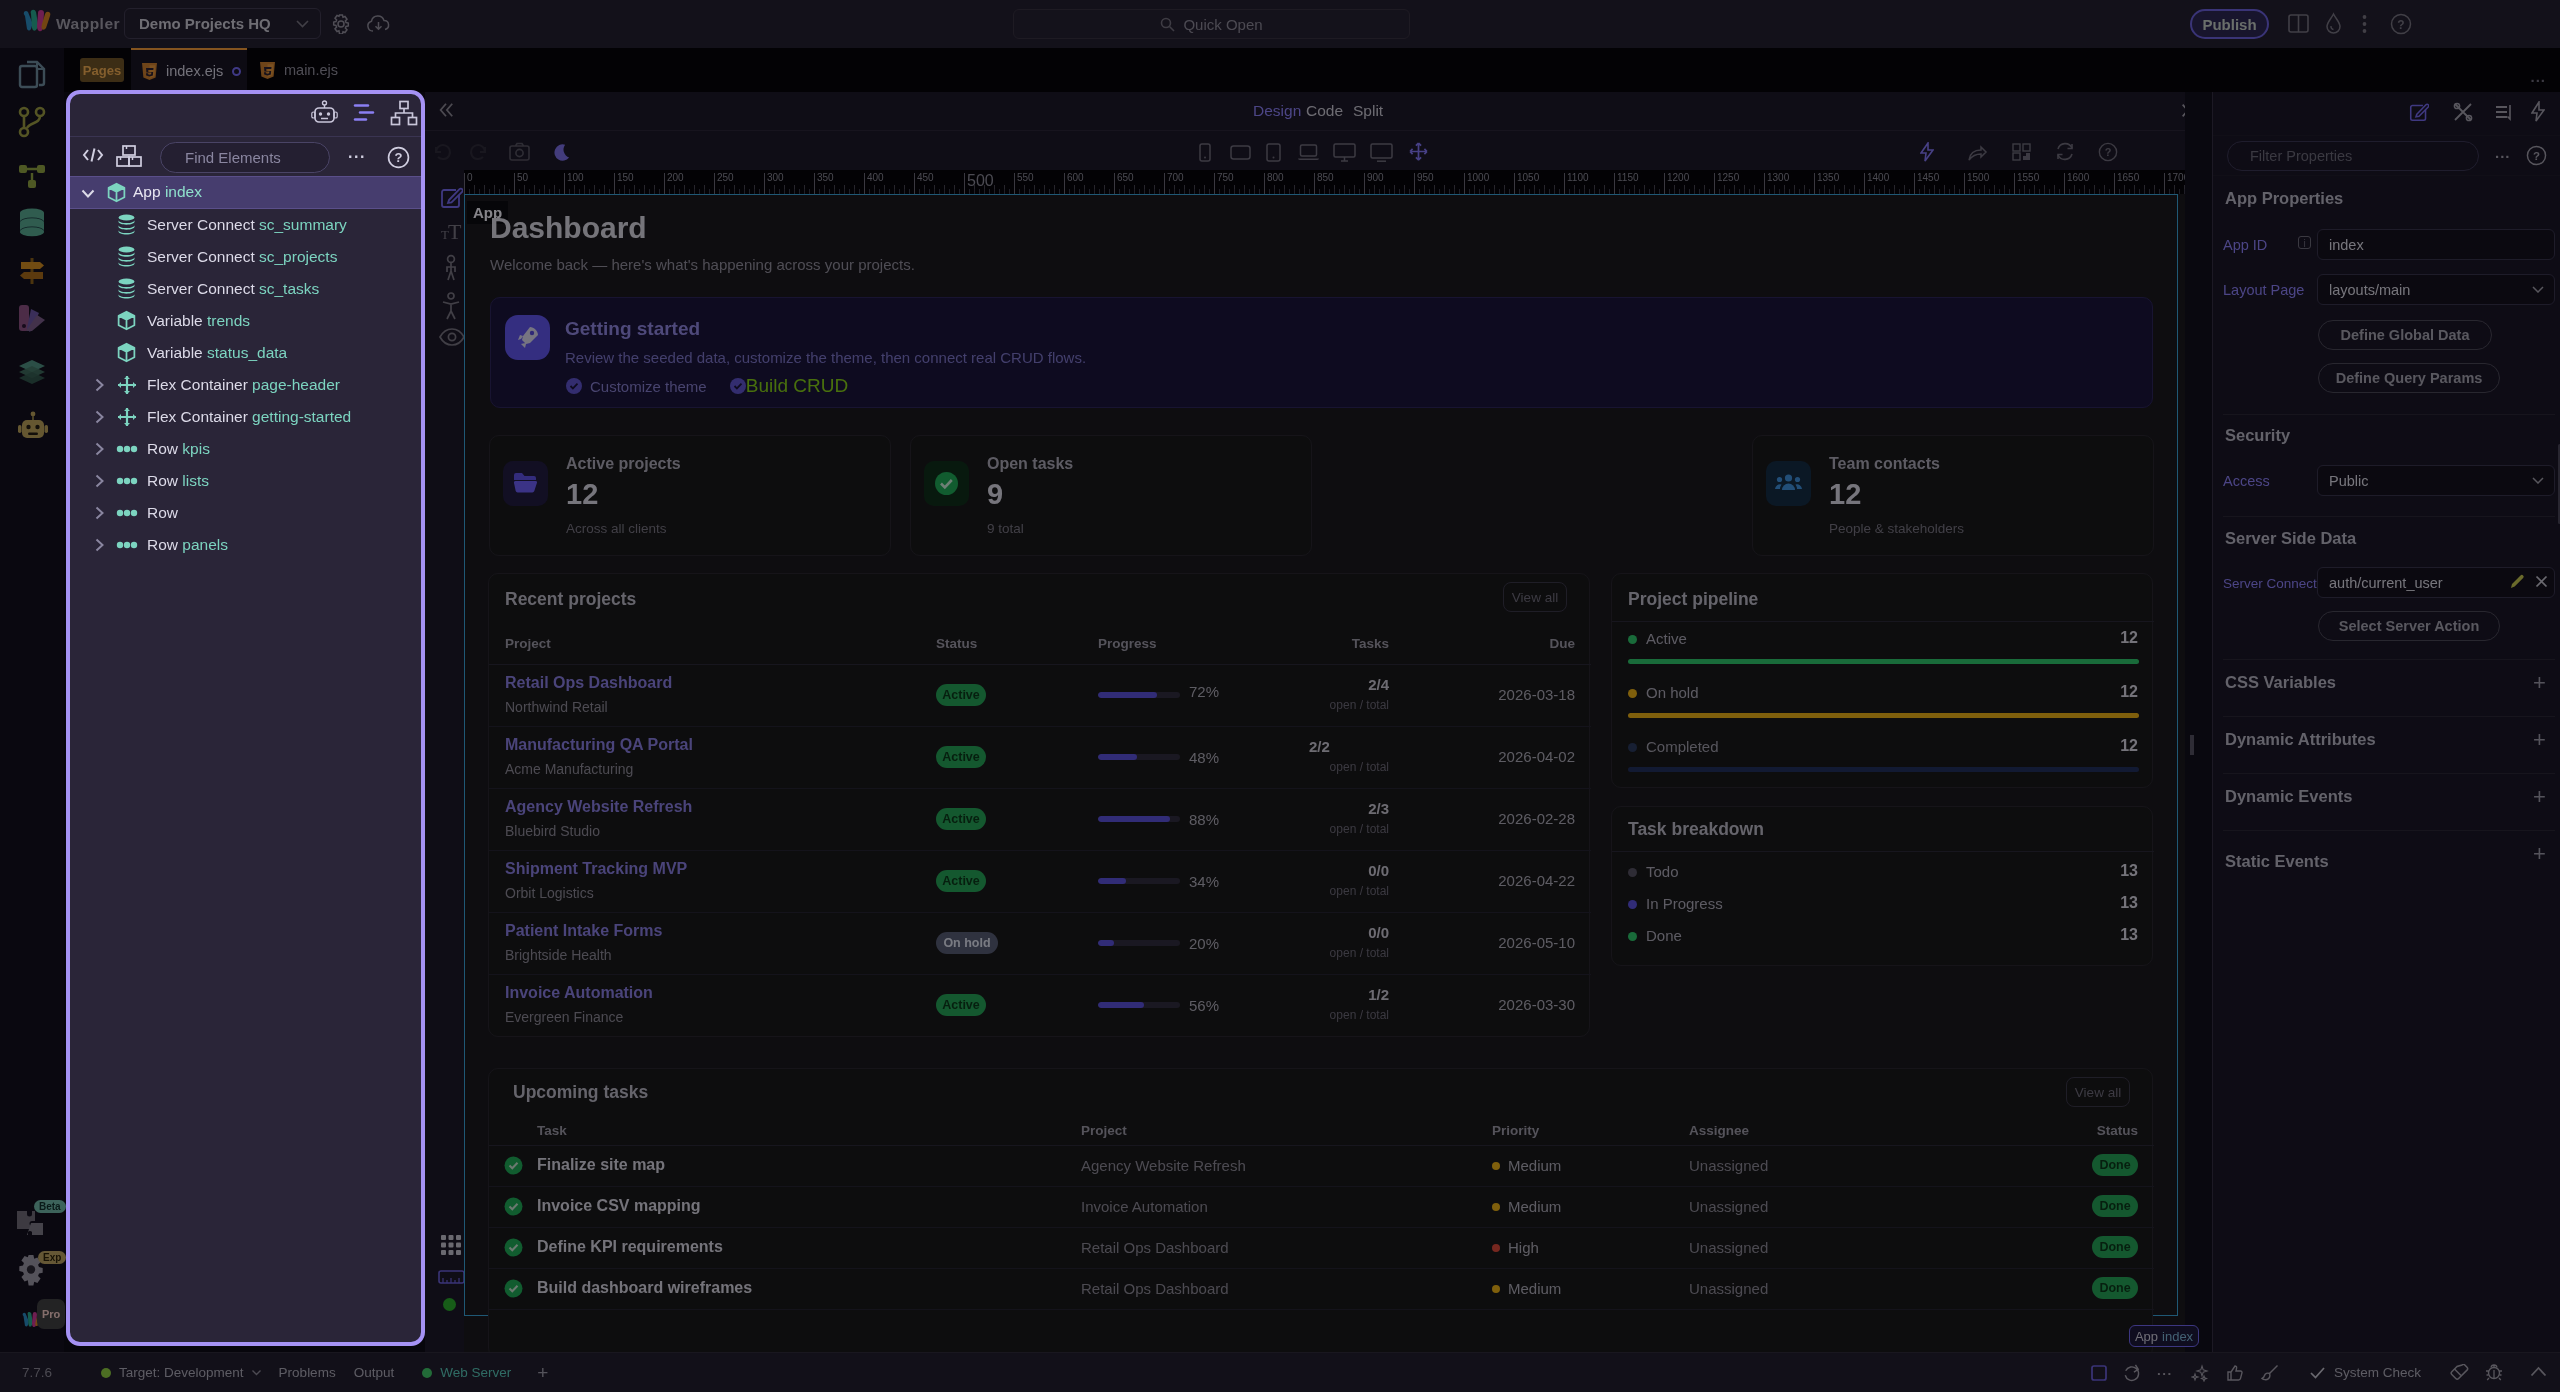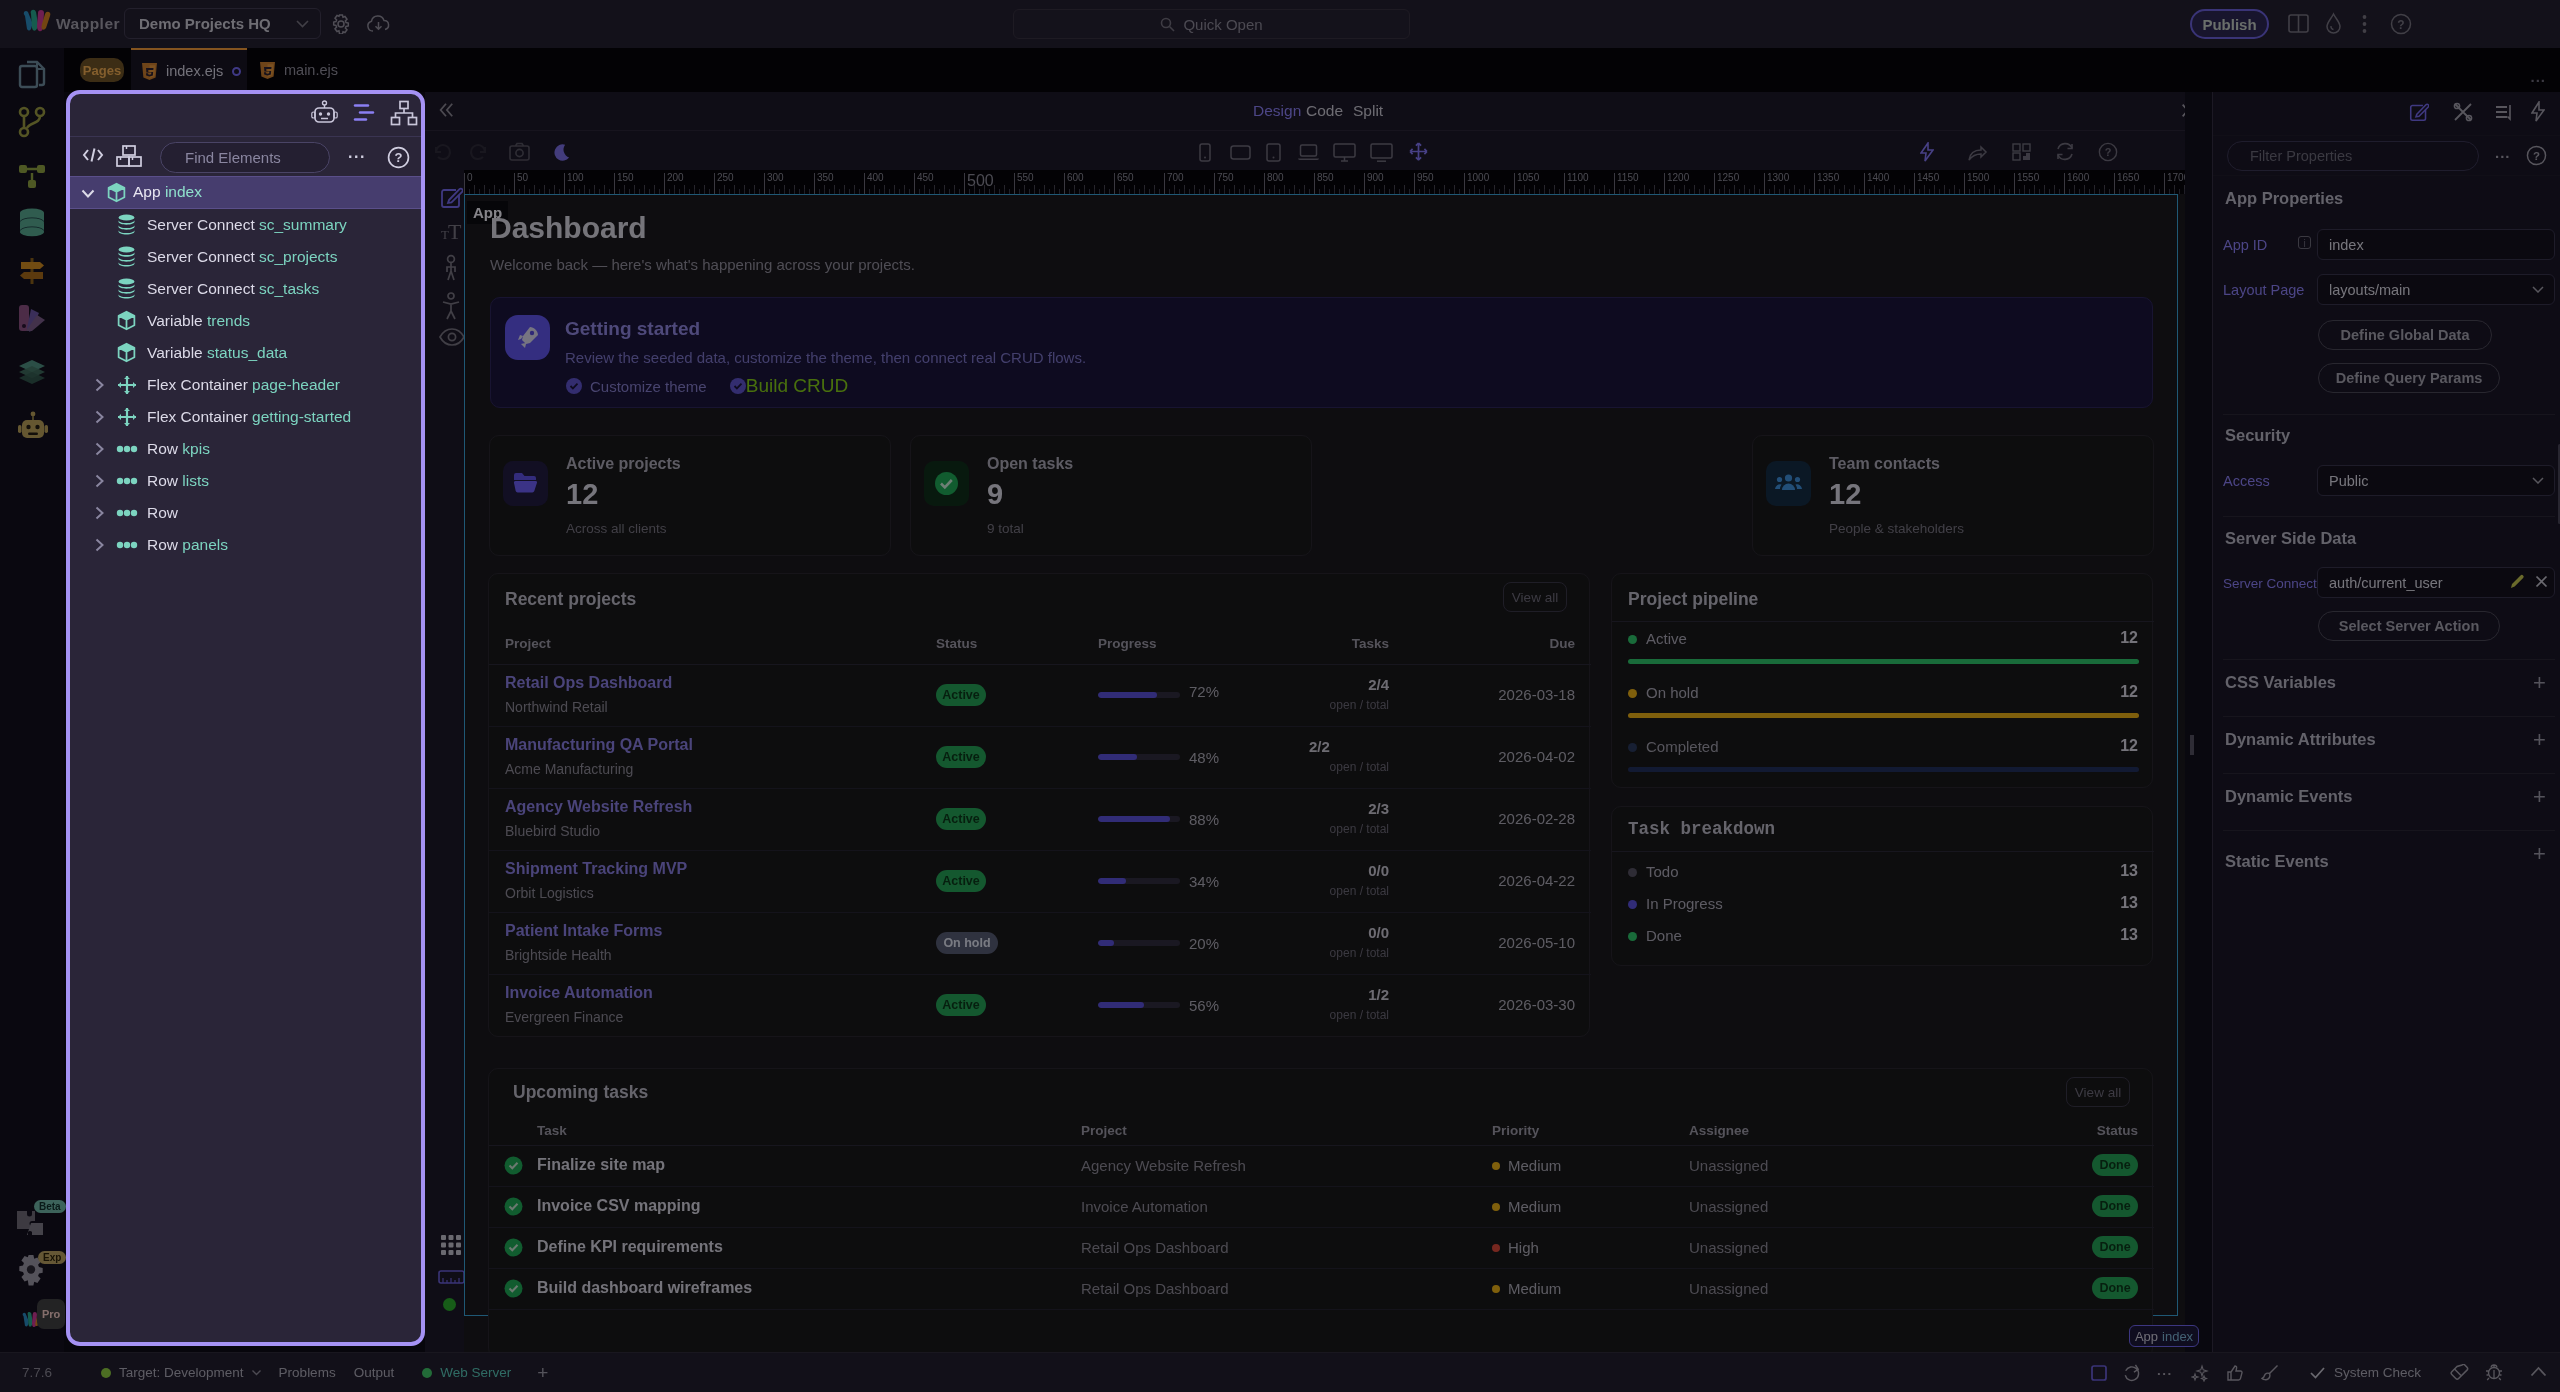--- a/index.html
+++ b/index.html
@@ -9,21 +9,21 @@
 .ab{position:absolute;}
 .flex{display:flex;align-items:center;}
 svg{display:block;}
 
 #topbar{left:0;top:0;width:2560px;height:48px;background:#231f2e;}
 .selbox{border:1px solid #403b4f;border-radius:6px;color:#c8c6d0;font-weight:bold;}
 #quickopen{left:1013px;top:9px;width:397px;height:30px;background:#262130;border:1px solid #37323f;border-radius:6px;color:#8a8794;font-size:15px;justify-content:center;}
 #publish{left:2190px;top:9px;width:79px;height:30px;border:2px solid #6a5fd8;background:#2c2750;border-radius:15px;color:#c2cac2;font-weight:bold;font-size:15px;justify-content:center;}
 
 #tabbar{left:64px;top:48px;width:2496px;height:44px;background:#060409;}
-#pageschip{left:16px;top:10px;width:44px;height:24px;background:#6e5326;border-radius:10px;color:#f0ac50;font-weight:bold;font-size:13px;justify-content:center;}
+#pageschip{left:16px;top:10px;width:44px;height:24px;background:#6e5326;border-radius:3px;color:#f0ac50;font-weight:bold;font-size:13px;justify-content:center;}
 .tab{top:0;height:44px;color:#d0cedb;font-size:14.5px;}
 
 #rail{left:0;top:48px;width:64px;height:1304px;background:#13101c;}
 .railic{left:17px;}
 
 #dtool{left:425px;top:92px;width:1787px;height:78px;background:#1d1927;}
 #dtoolsep{left:425px;top:130px;width:1787px;height:1px;background:#2a2635;}
 #ruler{left:464px;top:170px;width:1721px;height:24px;background:#060509;overflow:hidden;}
 #iconcol{left:425px;top:170px;width:39px;height:1182px;background:#1d1927;}
 
@@ -526,21 +526,21 @@
     <div class="ab dot" style="left:16px;top:115px;width:9px;height:9px;background:#e8ae14"></div>
     <div class="ab" style="left:34px;top:110px;font-size:15px;color:#a9a7b3">On hold</div>
     <div class="ab" style="left:446px;top:109px;width:80px;text-align:right;font-size:16px;font-weight:bold;color:#d4d2dc">12</div>
     <div class="ab" style="left:16px;top:139px;width:511px;height:5px;border-radius:3px;background:#e8ae14"></div>
     <div class="ab dot" style="left:16px;top:169px;width:9px;height:9px;background:#2a3a5c"></div>
     <div class="ab" style="left:34px;top:164px;font-size:15px;color:#9d9ba6">Completed</div>
     <div class="ab" style="left:446px;top:163px;width:80px;text-align:right;font-size:16px;font-weight:bold;color:#d4d2dc">12</div>
     <div class="ab" style="left:16px;top:193px;width:511px;height:5px;border-radius:3px;background:#22305c"></div>
   </div>
   <div class="card" style="left:1147px;top:612px;width:542px;height:160px;">
-    <div class="ab ctitle" style="left:16px;top:12px;font-family:Liberation Mono, monospace;">Task breakdown</div>
+    <div class="ab ctitle" style="left:16px;top:12px;">Task breakdown</div>
     <div class="ab" style="left:0;top:44px;width:542px;height:1px;background:#2b2836"></div>
     <div class="ab dot" style="left:16px;top:61px;width:9px;height:9px;background:#55515f"></div>
     <div class="ab" style="left:34px;top:56px;font-size:15px;color:#a9a7b3">Todo</div>
     <div class="ab" style="left:446px;top:55px;width:80px;text-align:right;font-size:16px;font-weight:bold;color:#d4d2dc">13</div>
     <div class="ab dot" style="left:16px;top:93px;width:9px;height:9px;background:#5a50d8"></div>
     <div class="ab" style="left:34px;top:88px;font-size:15px;color:#a9a7b3">In Progress</div>
     <div class="ab" style="left:446px;top:87px;width:80px;text-align:right;font-size:16px;font-weight:bold;color:#d4d2dc">13</div>
     <div class="ab dot" style="left:16px;top:125px;width:9px;height:9px;background:#2fc468"></div>
     <div class="ab" style="left:34px;top:120px;font-size:15px;color:#a9a7b3">Done</div>
     <div class="ab" style="left:446px;top:119px;width:80px;text-align:right;font-size:16px;font-weight:bold;color:#d4d2dc">13</div>

